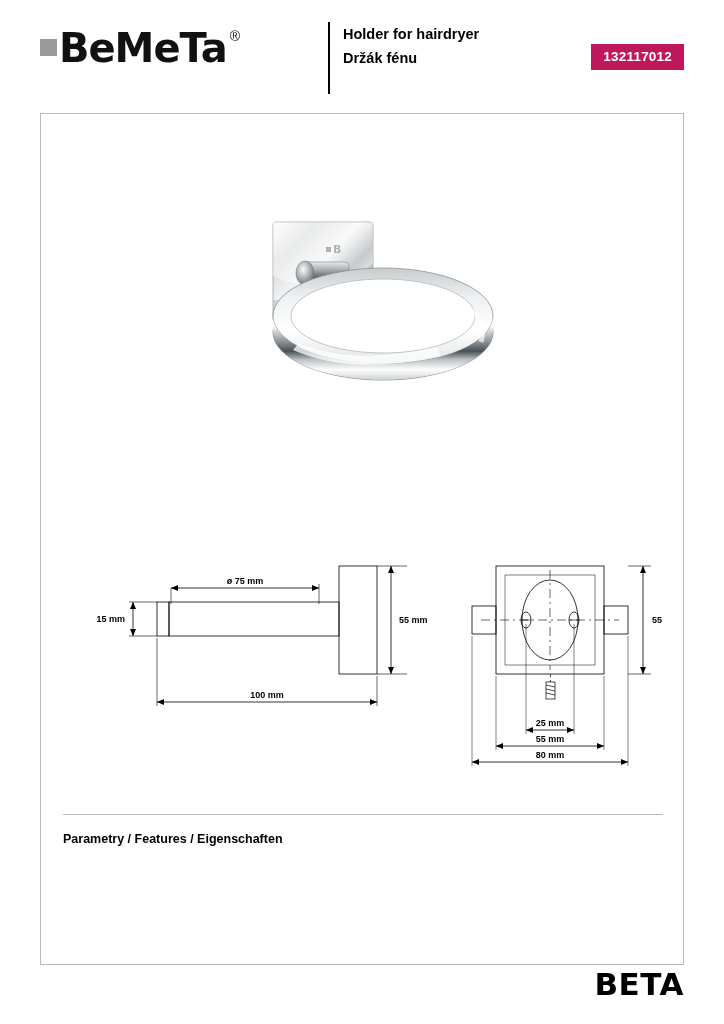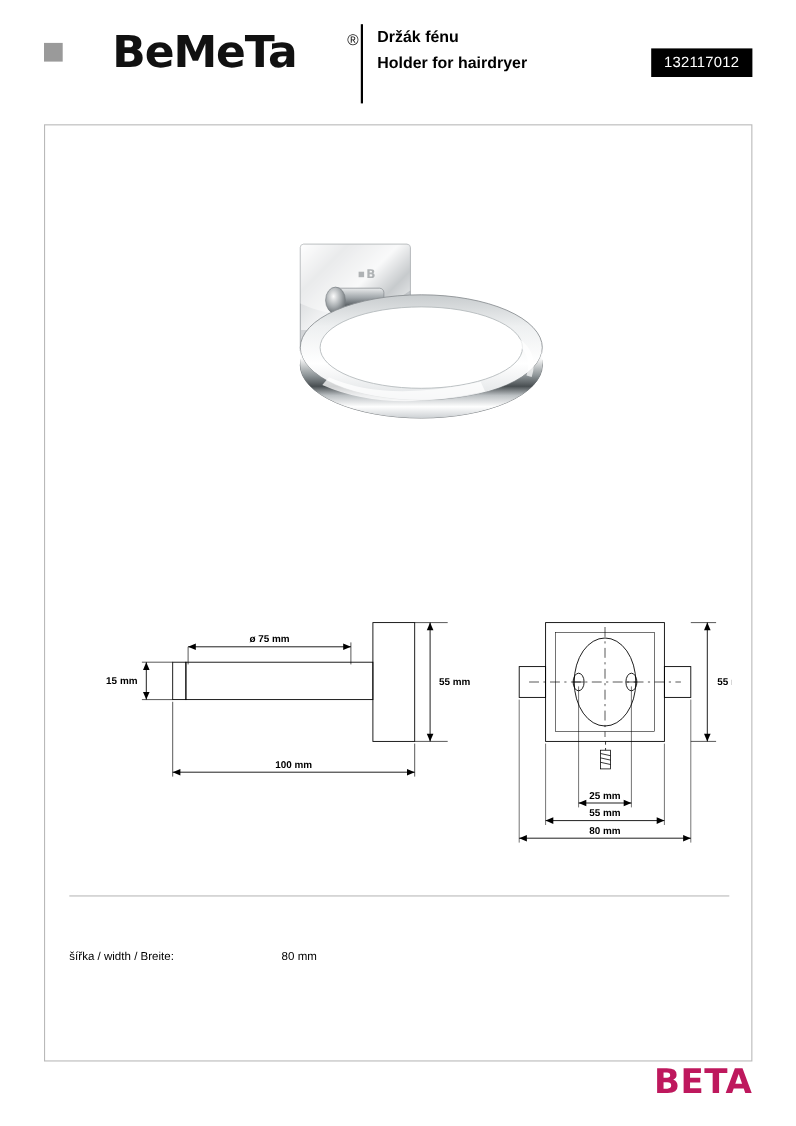--- a/index.html
+++ b/index.html
@@ -19,21 +19,20 @@
   .header {
     position: absolute;
     left: 40px; top: 22px;
     width: 644px; height: 72px;
   }
   .logo-block {
     position: absolute;
     left: 0; top: 4px;
     display: flex;
     align-items: flex-start;
-    gap: 43px;
   }
   .logo-square {
     width: 17px; height: 17px;
     background: #9a9a9a;
     margin-top: 13px;
     margin-right: 2px;
   }
   .logo-text {
     font-family: "DejaVu Sans", sans-serif;
     font-size: 40px;
@@ -61,24 +60,24 @@
   .title-line {
     font-size: 14.5px;
     font-weight: bold;
     line-height: 24px;
     color: #000000;
     white-space: nowrap;
   }
   .code-badge {
     position: absolute;
     right: 0; top: 22px;
-    background: #000000;
+    background: #be185d;
     color: #ffffff;
     font-size: 13.5px;
-    font-weight: normal;
+    font-weight: bold;
     padding: 5px 12px 6px 12px;
     letter-spacing: 0.2px;
   }
 
   
   .frame {
     position: absolute;
     left: 40px; top: 113px;
     width: 644px; height: 852px;
     border: 1px solid #b9b9b9;
@@ -129,21 +128,21 @@
   .spec-table td.label { width: 193px; }
 
   
   .brand {
     position: absolute;
     right: 40px; bottom: 22px;
     font-family: "DejaVu Sans", sans-serif;
     font-size: 31px;
     font-weight: bold;
     letter-spacing: 0.5px;
-    color: #be185d;
+    color: #000000;
   }
 
   svg { display: block; }
   .dimtext {
     font-family: "Liberation Sans", sans-serif;
     font-size: 9px;
     fill: #000000;
   }
 </style>
 </head>
@@ -153,22 +152,22 @@
 
   <div class="logo-block">
     <div class="logo-square"></div>
     <div class="logo-text">BeMeTa</div>
     <div class="logo-reg">®</div>
   </div>
 
   <div class="header-divider"></div>
 
   <div class="title-block">
+    <div class="title-line">Holder for hairdryer</div>
     <div class="title-line">Držák fénu</div>
-    <div class="title-line">Holder for hairdryer</div>
   </div>
 
   <div class="code-badge">132117012</div>
 </div>
 
 <div class="frame">
 
   <div class="photo">
     <svg width="290" height="230" viewBox="0 0 290 230">
       <defs>
@@ -326,24 +325,21 @@
       <text class="dimtext" x="206" y="144" text-anchor="middle">100 mm</text>
 
       <text class="dimtext" x="591" y="69">55 mm</text>
       <text class="dimtext" x="489" y="172" text-anchor="middle">25 mm</text>
       <text class="dimtext" x="489" y="188" text-anchor="middle">55 mm</text>
       <text class="dimtext" x="489" y="204" text-anchor="middle">80 mm</text>
     </svg>
   </div>
 
   <div class="spec-rule"></div>
+  <div class="spec-title">Parametry / Features / Eigenschaften</div>
 
   <table class="spec-table">
     <tbody>
-      <tr>
-        <td class="label">šířka / width / Breite:</td>
-        <td>80 mm</td>
-      </tr>
     </tbody>
   </table>
 </div>
 
 <div class="brand">BETA</div>
 
 </body></html>

